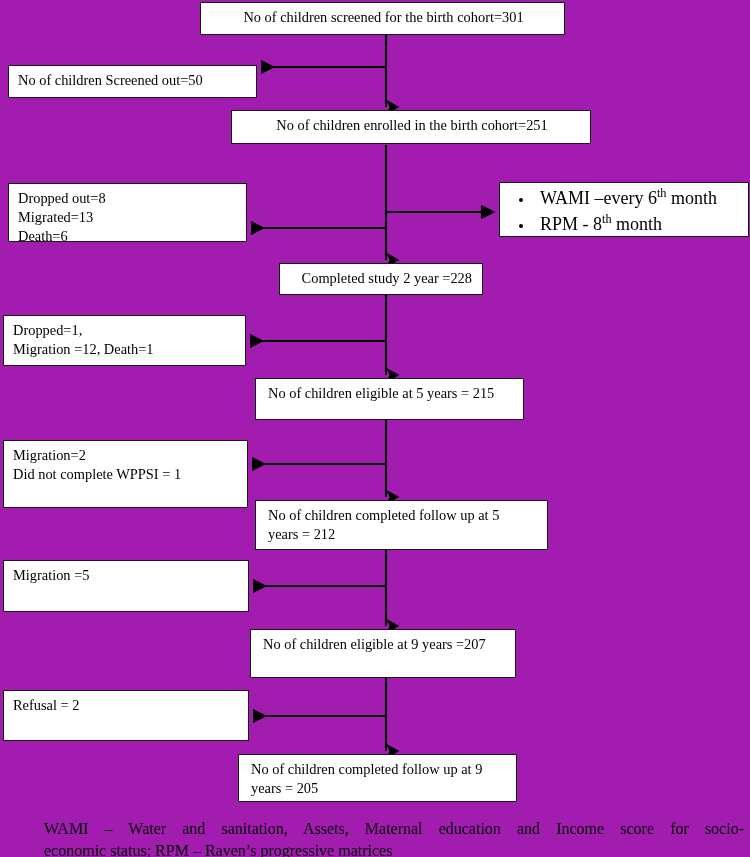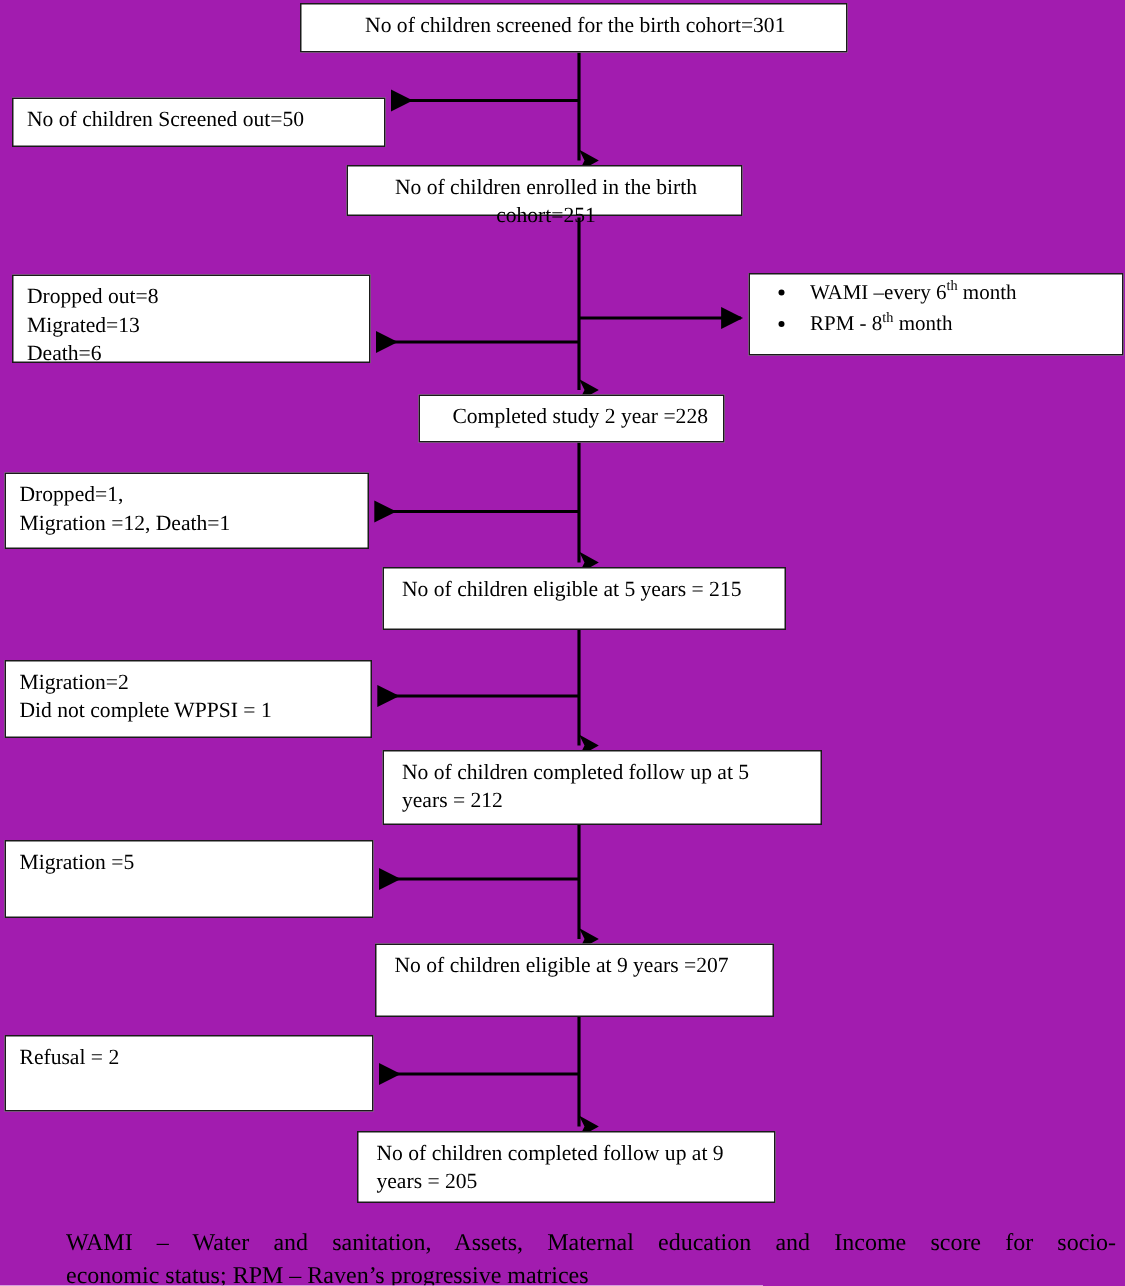--- a/index.html
+++ b/index.html
@@ -37,21 +37,21 @@
   }
   .node-line {
     white-space: pre-wrap;
   }
   .bullets {
     margin: 0;
     padding: 2px 6px 2px 34px;
     list-style: disc;
   }
   .bullets li {
-    font-size: 14px;
+    font-size: 18px;
     line-height: 1.45;
     padding-left: 6px;
   }
   .bullets li::marker {
     font-size: 15px;
   }
   sup {
     font-size: 0.68em;
     vertical-align: super;
     line-height: 0;
@@ -135,21 +135,21 @@
       <div class="node-line">No of children screened for the birth cohort=301</div>
     </div>
   </div>
 
   <div class="node" style="left:8px; top:65px; width:249px; height:33px;">
     <div class="inner">
       <div class="node-line">No of children Screened out=50</div>
     </div>
   </div>
 
-  <div class="node center" style="left:231px; top:110px; width:264px; height:34px;">
+  <div class="node center" style="left:231px; top:110px; width:360px; height:34px;">
     <div class="inner" style="text-align:center;">
       <div class="node-line">No of children enrolled in the birth cohort=251</div>
     </div>
   </div>
 
   <div class="node" style="left:8px; top:183px; width:239px; height:59px;">
     <div class="inner">
       <div class="node-line">Dropped out=8</div>
       <div class="node-line">Migrated=13</div>
       <div class="node-line">Death=6</div>
@@ -175,21 +175,21 @@
       <div class="node-line">Migration =12, Death=1</div>
     </div>
   </div>
 
   <div class="node center" style="left:255px; top:378px; width:269px; height:42px;">
     <div class="inner">
       <div class="node-line">No of children eligible at 5 years = 215</div>
     </div>
   </div>
 
-  <div class="node" style="left:3px; top:440px; width:245px; height:52px;">
+  <div class="node" style="left:3px; top:440px; width:245px; height:68px;">
     <div class="inner">
       <div class="node-line">Migration=2</div>
       <div class="node-line">Did not complete WPPSI = 1</div>
     </div>
   </div>
 
   <div class="node center" style="left:255px; top:500px; width:293px; height:50px;">
     <div class="inner">
       <div class="node-line">No of children completed follow up at 5</div>
       <div class="node-line">years = 212</div>

